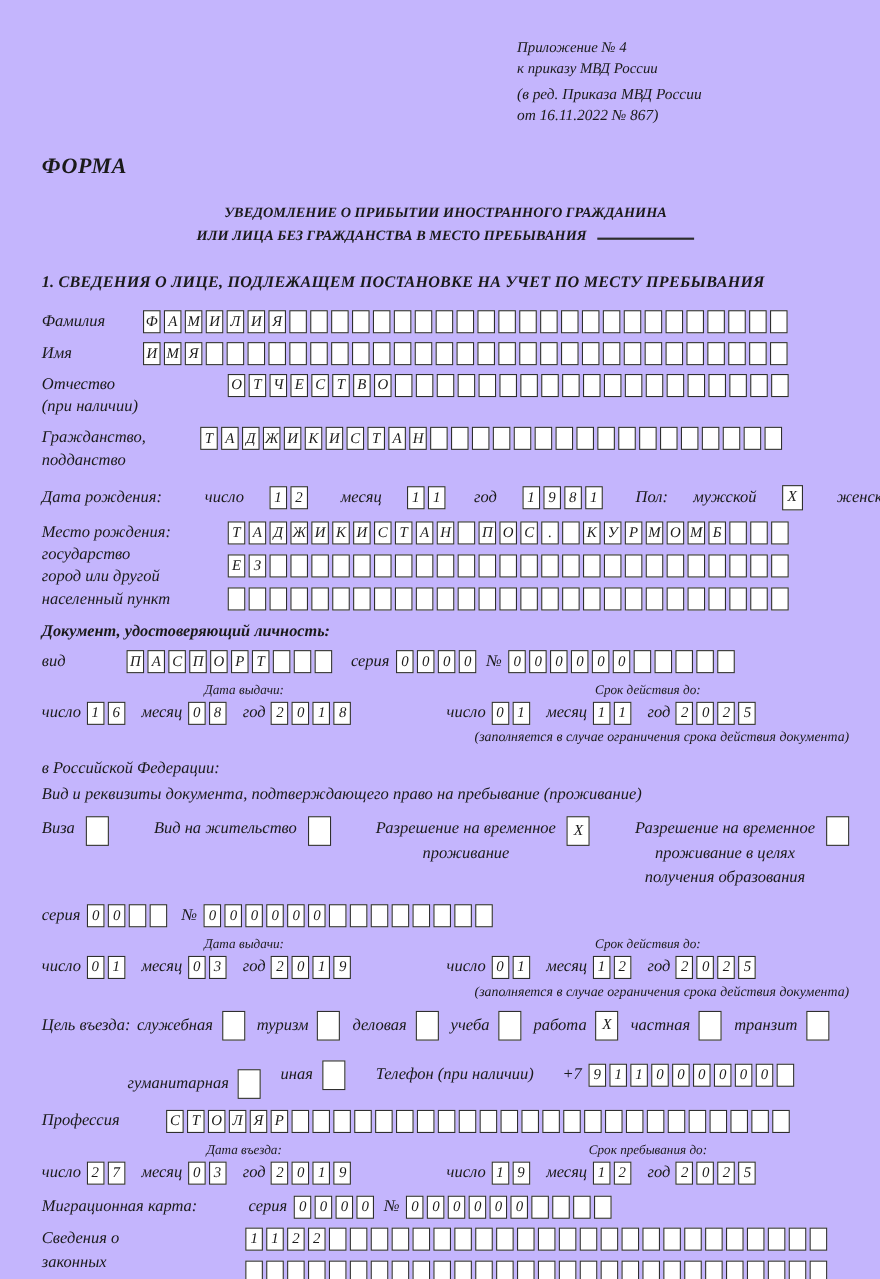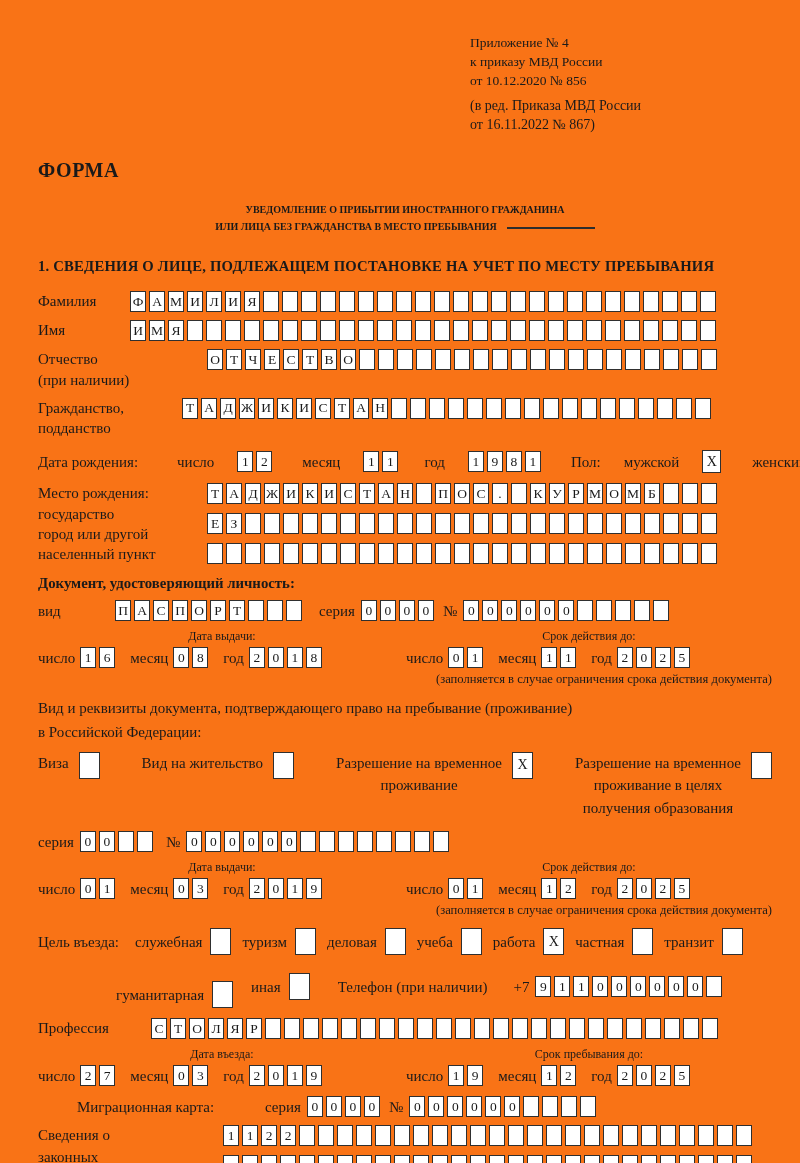--- a/index.html
+++ b/index.html
@@ -1,21 +1,21 @@
 <!DOCTYPE html>
 <html><head>
 <meta charset="utf-8">
 <style>
   html,body{margin:0;padding:0;background:#fff;}
   .page{width:800px;height:1163px;box-sizing:border-box;padding:34px 28px 0 38px;
-        font-family:"Liberation Serif",serif;color:#1a1a1a;background:#f97316;overflow:hidden;}
+        font-family:"Liberation Serif",serif;color:#1a1a1a;background:#c4b5fd;overflow:hidden;font-style:italic;}
   .hdr{margin-left:432px;font-size:13.5px;line-height:1.4;}
   .hdr .amend{margin-top:5px;font-size:14px;}
   .forma{text-align:left;font-weight:bold;font-size:20px;margin:24px 22px 0 0;letter-spacing:.6px;}
-  .title{text-align:center;font-weight:bold;font-size:10px;margin-top:20px;line-height:1.6;}
+  .title{text-align:center;font-weight:bold;font-size:13px;margin-top:20px;line-height:1.6;}
   .blank-line{display:inline-block;width:88px;border-bottom:2px solid #2d2d2d;height:.95em;margin-left:10px;}
   .sec1{font-weight:bold;font-size:14.7px;margin-top:24px;letter-spacing:.2px;}
   .row{display:flex;align-items:flex-start;margin-top:8px;}
   .lbl{font-size:15px;line-height:1.35;flex:0 0 auto;}
   .lblw{width:92px;} .lblw2{width:169px;} .lblw3{width:144px;}
   .cells{display:flex;flex:0 0 auto;}
   .cell{width:14px;height:19px;border:1.5px solid #2f2f2f;margin-right:3px;display:flex;
         align-items:center;justify-content:center;font-size:13.5px;flex:0 0 auto;background:#fff;}
   .checkbox{width:19px;height:25px;border:1.5px solid #2f2f2f;display:flex;align-items:center;
         justify-content:center;font-size:14px;flex:0 0 auto;background:#fff;}
@@ -42,21 +42,20 @@
   .rep-rows .cells{margin-bottom:9px;}
 </style>
 </head>
 <body>
 
 <div class="page">
 
   <div class="hdr">
     <div>Приложение № 4</div>
     <div>к приказу МВД России</div>
-    <div>от 10.12.2020 № 856</div>
     <div class="amend">
       <div>(в ред. Приказа МВД России</div>
       <div>от 16.11.2022 № 867)</div>
     </div>
   </div>
 
   <div class="forma">ФОРМА</div>
 
   <div class="title">
     <div>УВЕДОМЛЕНИЕ О ПРИБЫТИИ ИНОСТРАННОГО ГРАЖДАНИНА</div>
@@ -419,22 +418,22 @@
             <span class="cell">0</span>
             <span class="cell">2</span>
             <span class="cell">5</span>
           </span>
       </div>
     </div>
   </div>
   <div class="vnote">(заполняется в случае ограничения срока действия документа)</div>
 
   <div class="para">
+    <div>в Российской Федерации:</div>
     <div>Вид и реквизиты документа, подтверждающего право на пребывание (проживание)</div>
-    <div>в Российской Федерации:</div>
   </div>
 
   <div class="permit-row">
     <span class="p-item">
       <span class="plabel">Виза</span>
       <span class="checkbox"></span>
     </span>
     <span class="p-item">
       <span class="plabel">Вид на жительство</span>
       <span class="checkbox"></span>
@@ -522,21 +521,21 @@
             <span class="cell">2</span>
             <span class="cell">5</span>
           </span>
       </div>
     </div>
   </div>
   <div class="vnote">(заполняется в случае ограничения срока действия документа)</div>
 
   <div class="row inline" style="margin-top:10px;">
     <span class="lbl">Цель въезда:</span>
-    <span class="opt" style="margin-left:16px;">
+    <span class="opt" style="margin-left:6px;">
       <span class="lbl">служебная</span>
       <span class="checkbox"></span>
     </span>
     <span class="opt">
       <span class="lbl">туризм</span>
       <span class="checkbox"></span>
     </span>
     <span class="opt">
       <span class="lbl">деловая</span>
       <span class="checkbox"></span>
@@ -661,21 +660,21 @@
             <span class="cell">2</span>
             <span class="cell">0</span>
             <span class="cell">2</span>
             <span class="cell">5</span>
           </span>
       </div>
     </div>
   </div>
 
   <div class="row inline" style="margin-top:10px;">
-    <span class="lbl" style="width:166px;margin-left:39px;">Миграционная карта:</span>
+    <span class="lbl" style="width:166px;">Миграционная карта:</span>
     <span class="lbl gap22">серия</span>
     <span class="cells gap6">
         <span class="cell">0</span>
         <span class="cell">0</span>
         <span class="cell">0</span>
         <span class="cell">0</span>
       </span>
     <span class="lbl gap6">№</span>
     <span class="cells gap6">
         <span class="cell">0</span>

